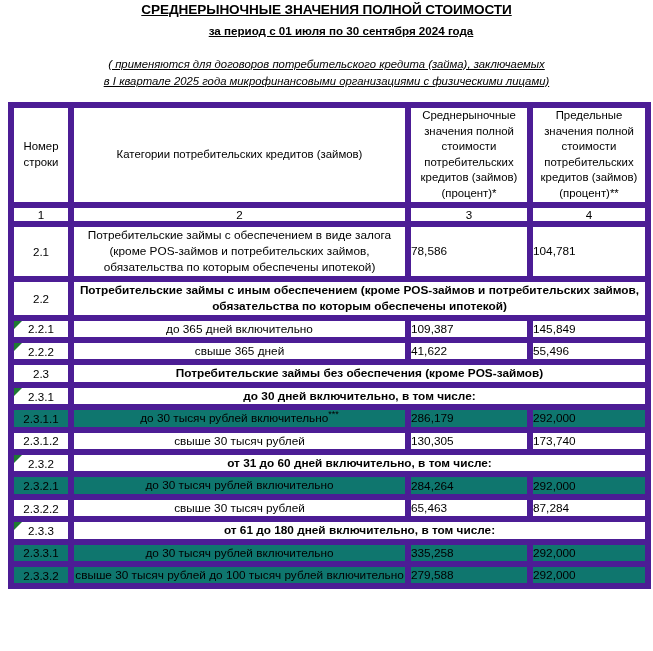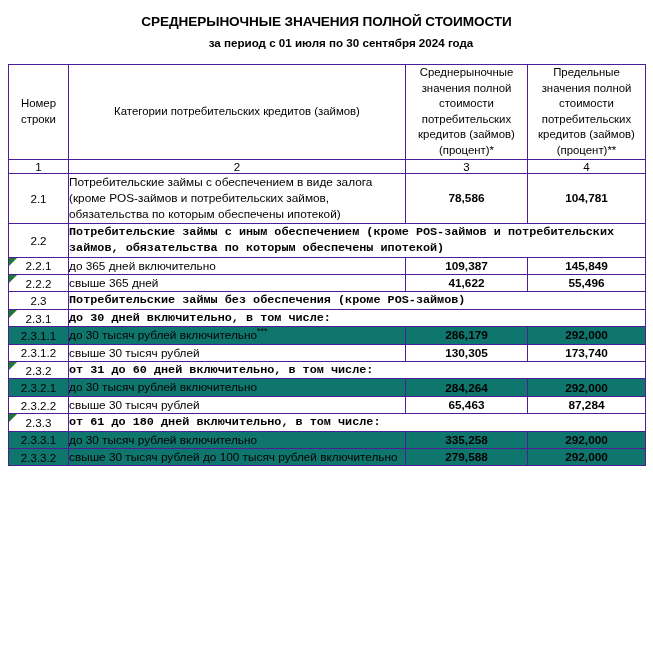--- a/index.html
+++ b/index.html
@@ -11,22 +11,22 @@
     width: 653px;
     height: 651px;
     overflow: hidden;
     font-family: "Liberation Sans", sans-serif;
     color: #000000;
     -webkit-font-smoothing: antialiased;
   }
 
   
   .title-block {
-    padding-top: 12px;
-    text-align: center;
+    text-align: center;
+    text-decoration: underline;
   }
   .doc-title {
     font-size: 13.6px;
     font-weight: bold;
     line-height: 19px;
     letter-spacing: -0.1px;
     margin: 0 auto;
     width: 560px;
   }
   .doc-subtitle {
@@ -51,21 +51,21 @@
     padding-left: 8px;
     padding-right: 8px;
   }
   table.main {
     border-collapse: collapse;
     table-layout: fixed;
     width: 637px;
     font-size: 11.3px;
   }
   table.main td {
-    border: 1px solid #4c1d95;
+    border: 6px solid #4c1d95;
     padding: 0;
     vertical-align: middle;
     position: relative;
   }
 
   
   col.c1 { width: 60px; }
   col.c2 { width: 337px; }
   col.c3 { width: 122px; }
   col.c4 { width: 118px; }
@@ -89,32 +89,31 @@
   }
 
   
   .rn {
     text-align: center;
     font-size: 11.6px;
     padding: 2px 0;
     white-space: nowrap;
   }
   .cat {
-    text-align: left;
+    text-align: center;
     padding: 2px 4px 3px 5px;
     line-height: 16.4px;
     font-size: 11.8px;
   }
-  .cat.bold { font-weight: bold; font-family: Liberation Mono, monospace; }
+  .cat.bold { font-weight: bold; }
   .val {
-    text-align: center;
+    text-align: left;
     font-size: 11.8px;
     padding: 2px 0;
     white-space: nowrap;
-    font-weight: bold;
   }
   .hl { background: #0f766e; }
 
   
   .marker {
     position: absolute;
     top: 0;
     left: 0;
     width: 0;
     height: 0;
@@ -132,20 +131,24 @@
 </head>
 <body>
 
 <div>
 
   <div class="title-block">
     <div class="doc-title">
       <div>СРЕДНЕРЫНОЧНЫЕ ЗНАЧЕНИЯ ПОЛНОЙ СТОИМОСТИ</div>
     </div>
     <div class="doc-subtitle">за период с 01 июля по 30 сентября 2024 года</div>
+    <div class="doc-note">
+      <div><span>( </span><span class="u">применяются</span><span> для договоров потребительского кредита (займа), заключаемых</span></div>
+      <div><span class="u">в I кварталe 2025 года микрофинансовыми организациями</span><span> с физическими лицами)</span></div>
+    </div>
   </div>
 
   <div class="table-wrap">
     <table class="main">
       <colgroup>
         <col class="c1">
           <col class="c2">
           <col class="c3">
           <col class="c4">
       </colgroup>

